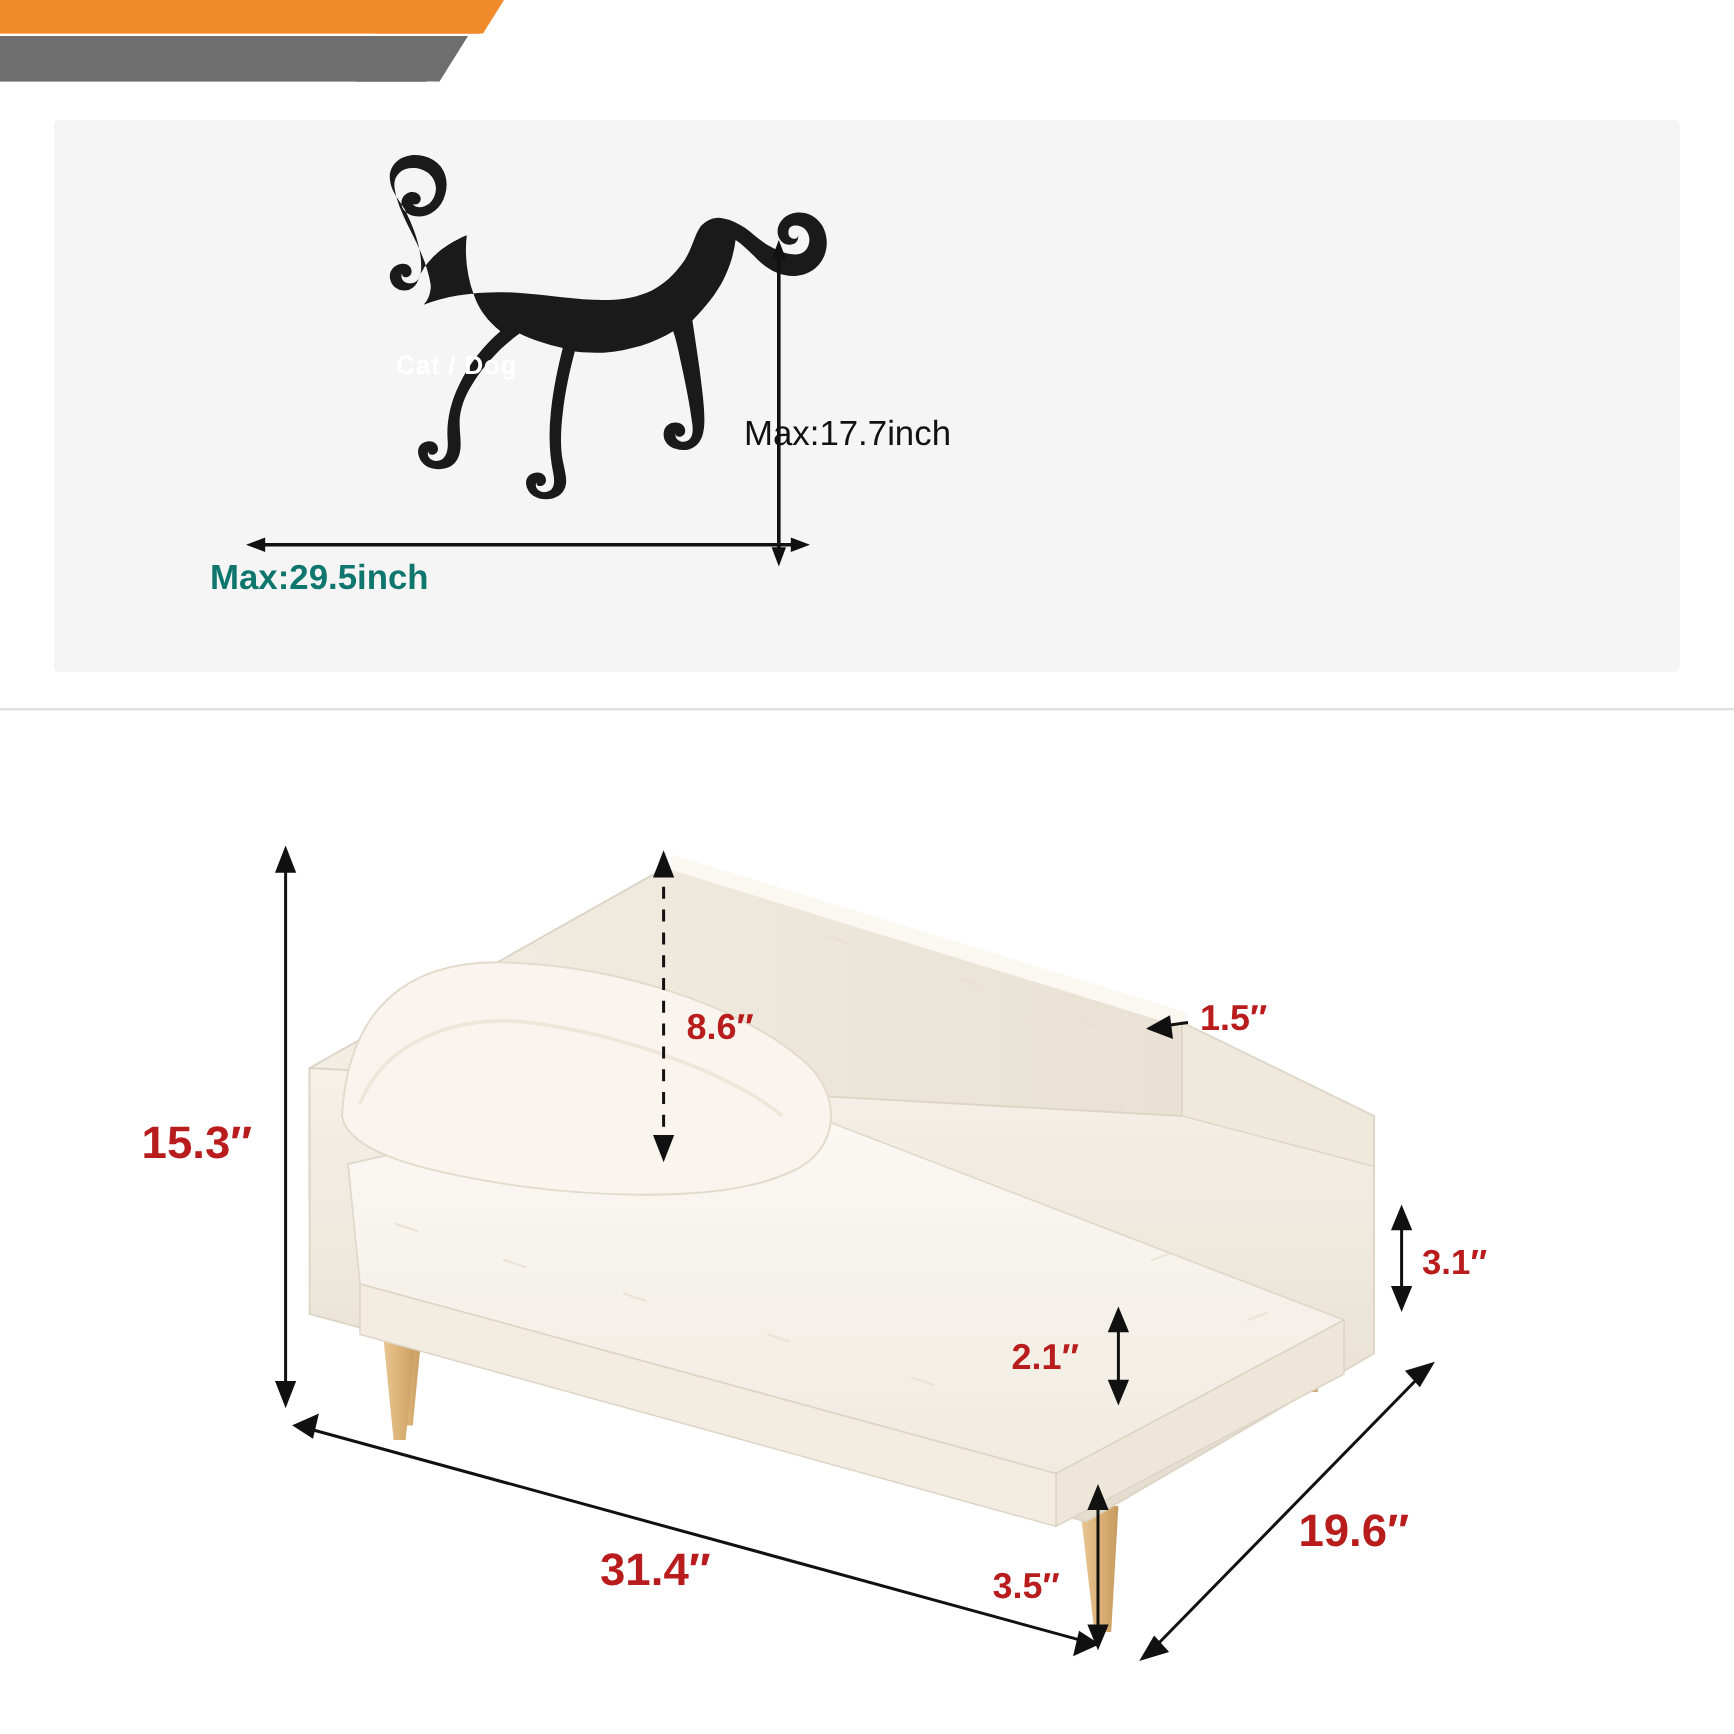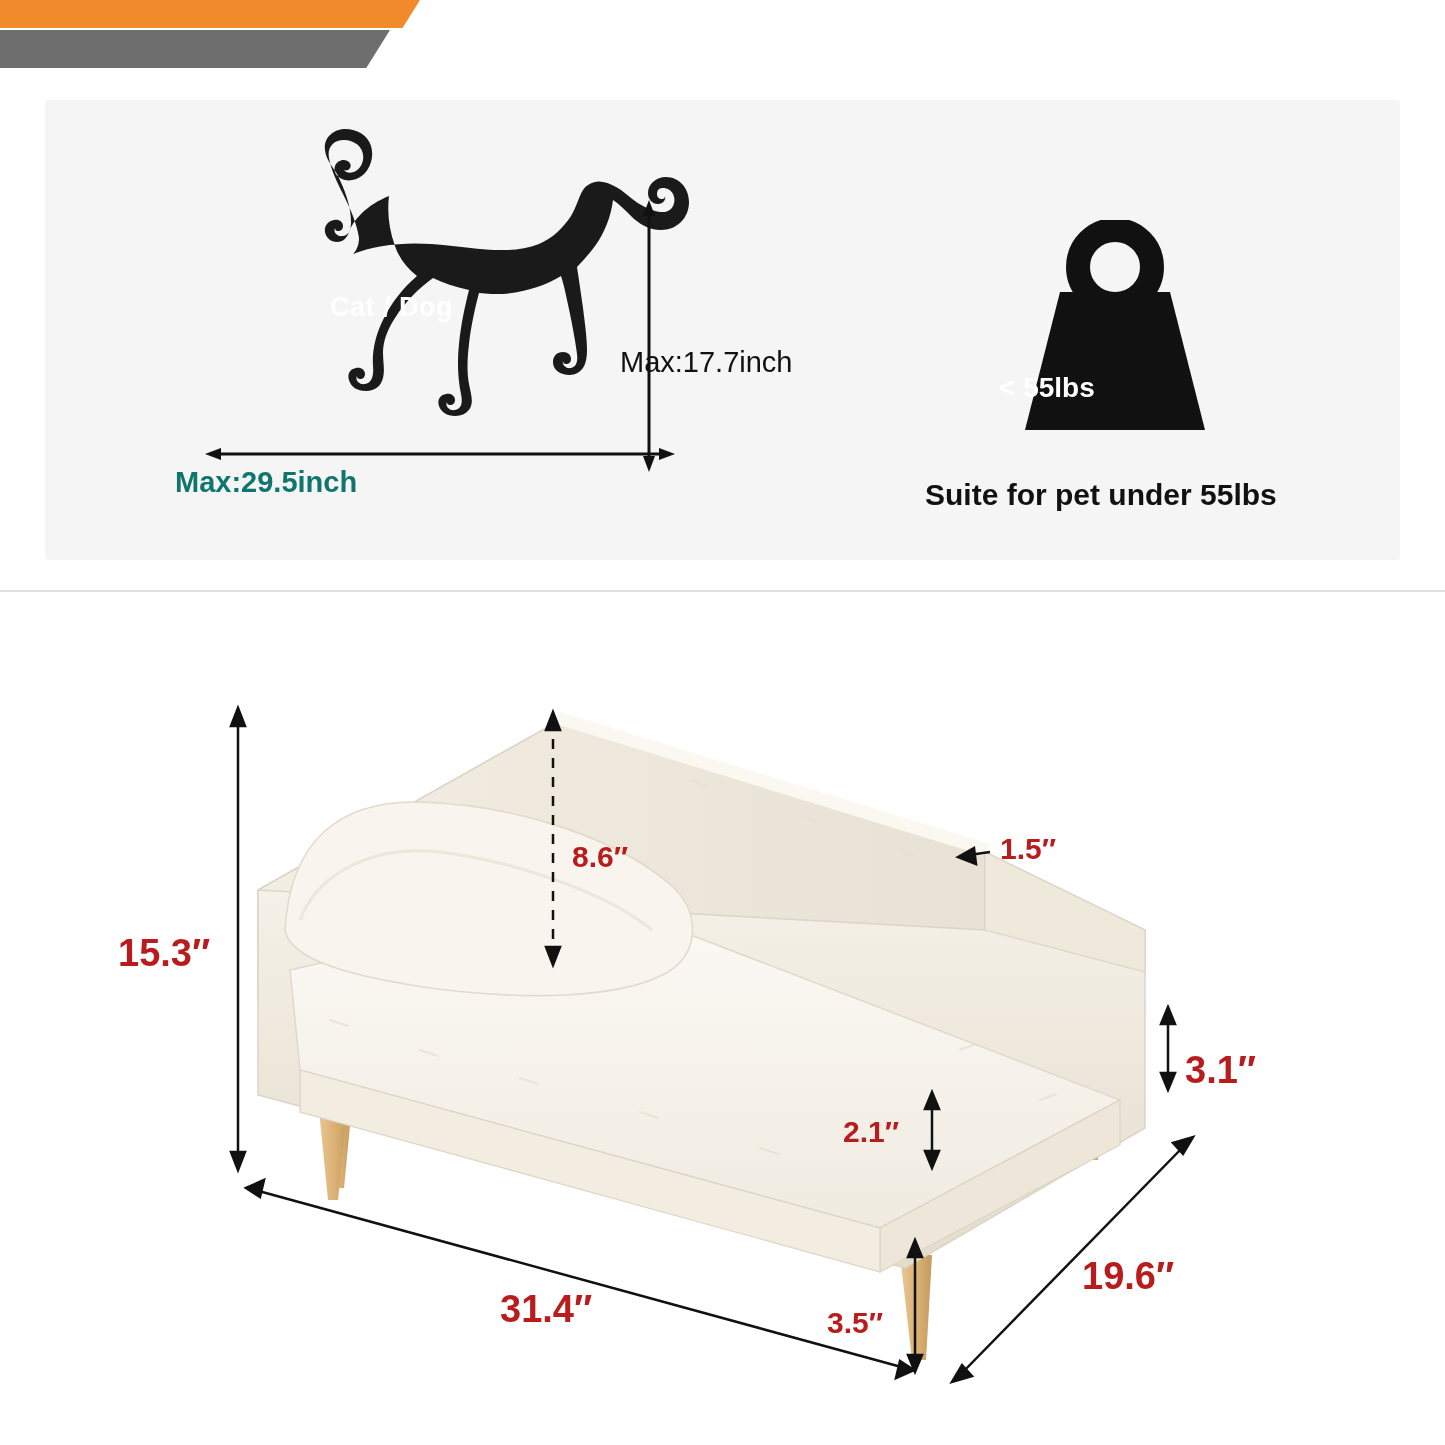--- a/index.html
+++ b/index.html
@@ -78,21 +78,21 @@
   .cat-svg {
     position: absolute;
     top: 10px;
     left: 30px;
   }
   .cat-label {
     position: absolute;
     top: 182px;
     left: 155px;
     color: #ffffff;
-    font-size: 27px;
+    font-size: 22px;
     font-weight: bold;
     letter-spacing: 0.5px;
   }
 
   .dim-h-label {
     position: absolute;
     top: 366px;
     left: 130px;
     font-size: 29px;
     font-weight: bold;
@@ -165,21 +165,21 @@
 
   .dim {
     position: absolute;
     font-weight: bold;
     color: #b91c1c;
     white-space: nowrap;
   }
   .d-153 { top: 332px; left: 118px; font-size: 38px; }
   .d-86  { top: 240px; left: 572px; font-size: 30px; }
   .d-15  { top: 232px; left: 1000px; font-size: 30px; text-align: right; }
-  .d-31  { top: 437px; left: 1185px; font-size: 38px; margin-top: 12px; }
+  .d-31  { top: 437px; left: 1185px; font-size: 29px; }
   .d-21  { top: 515px; left: 843px; font-size: 30px; }
   .d-314 { top: 688px; left: 500px; font-size: 38px; }
   .d-35  { top: 688px; left: 827px; font-size: 30px; margin-top: 18px; }
   .d-196 { top: 655px; left: 1082px; font-size: 38px; }
 </style>
 </head>
 <body>
 
 <div class="ribbon">
   <div class="ribbon-orange"></div>
@@ -205,28 +205,20 @@
     <svg style="position:absolute; top:90px; left:460px;" width="28" height="272" viewBox="0 0 28 272">
       <line x1="14" y1="10" x2="14" y2="262" stroke="#111" stroke-width="3"></line>
       <polygon points="14,0 8,16 20,16" fill="#111"></polygon>
       <polygon points="14,272 8,256 20,256" fill="#111"></polygon>
     </svg>
   </div>
 
   <div class="dim-h-label">Max:29.5inch</div>
   <div class="dim-v-label">Max:17.7inch</div>
 
-  <div class="weight-block">
-    <svg class="weight-svg" width="230" height="230" viewBox="0 0 230 230">
-      <circle cx="115" cy="47" r="37" fill="none" stroke="#111" stroke-width="24"></circle>
-      <path fill="#111" d="M60,72 L170,72 L205,210 L25,210 Z"></path>
-    </svg>
-    <div class="weight-text">&lt; 55lbs</div>
-    <div class="weight-caption">Suite for pet under 55lbs</div>
-  </div>
 </div>
 
 <div class="divider"></div>
 
 <div class="product-area">
 
   <svg class="product-svg" width="1445" height="845" viewBox="0 0 1445 845">
     <defs>
       <linearGradient id="furTop" x1="0" y1="0" x2="0" y2="1">
         <stop offset="0%" stop-color="#FCFAF6"></stop>

